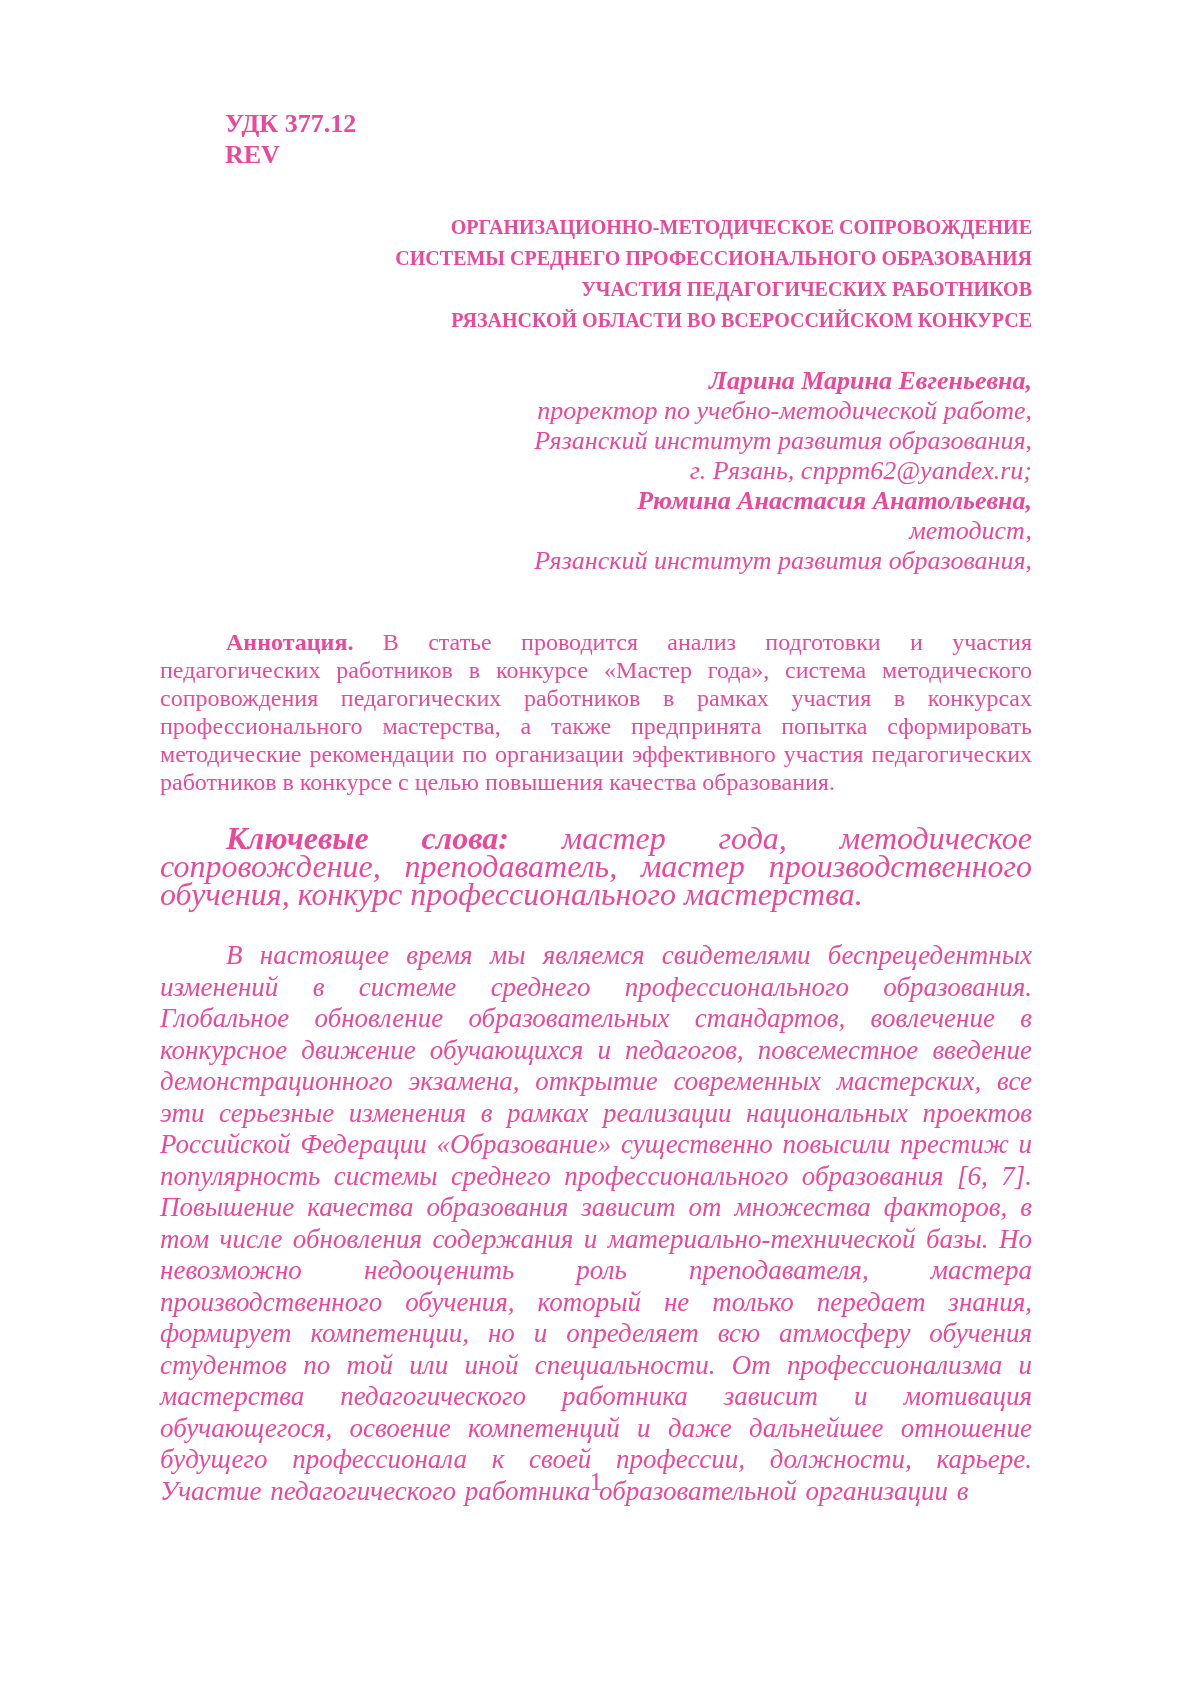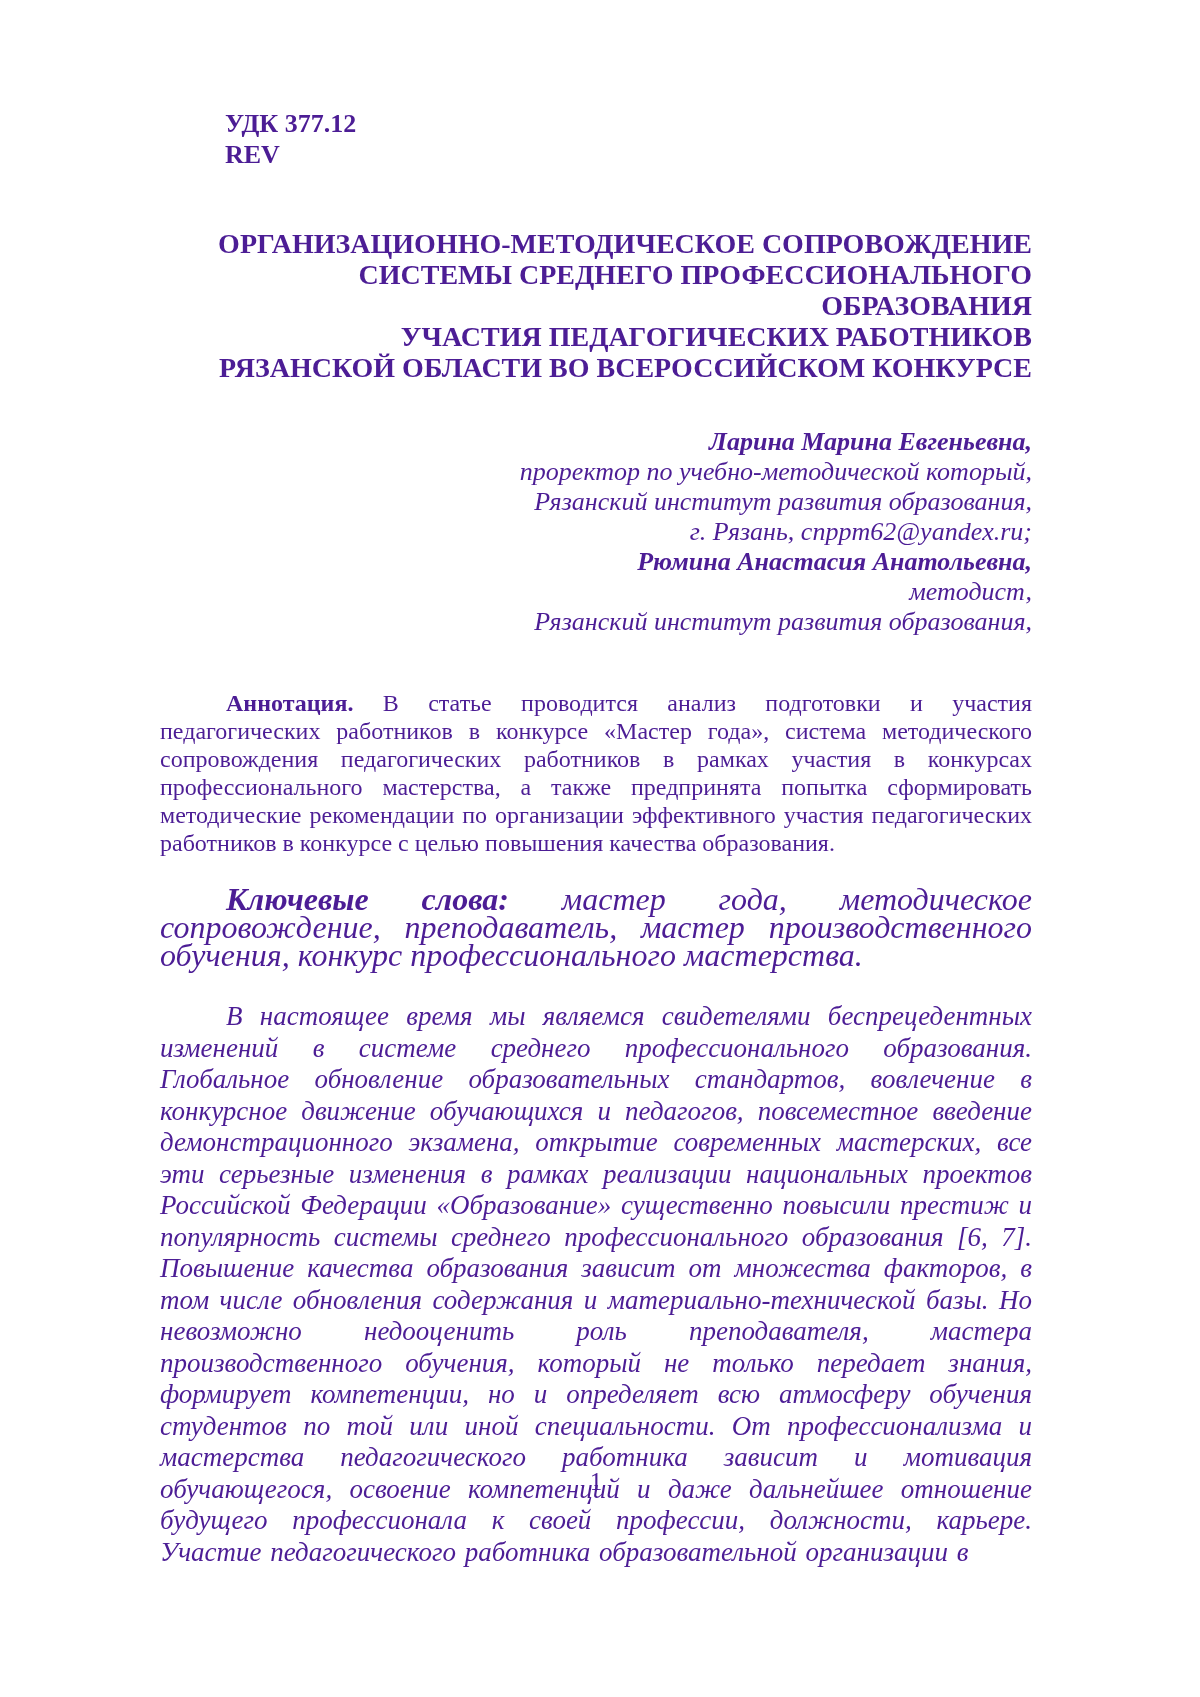--- a/index.html
+++ b/index.html
@@ -2,46 +2,46 @@
 <html><head>
 <meta charset="utf-8">
 <style>
   * { box-sizing: border-box; }
   html, body { margin: 0; padding: 0; background: #ffffff; }
   .page {
     position: relative;
     width: 1200px;
     height: 1697px;
     background: #ffffff;
-    color: #4c1d95;
+    color: #ec4899;
     font-family: "Liberation Serif", "DejaVu Serif", serif;
     overflow: hidden;
   }
   .content {
     position: absolute;
     left: 160px;
     top: 108px;
     width: 872px;
   }
   .udc-block {
     margin-left: 65px;
     font-weight: bold;
     font-size: 26px;
     line-height: 31px;
     text-align: left;
   }
   .title-block {
-    margin-top: 58px;
+    margin-top: 42px;
     text-align: right;
     font-weight: bold;
-    font-size: 28px;
+    font-size: 20px;
     line-height: 31px;
   }
   .authors-block {
-    margin-top: 44px;
+    margin-top: 30px;
     text-align: right;
     font-style: italic;
     font-size: 26px;
     line-height: 30px;
   }
   .author-name {
     font-weight: bold;
   }
   .abstract-block {
     margin-top: 52px;
@@ -91,21 +91,21 @@
 
     <div class="title-block">
       <div>ОРГАНИЗАЦИОННО-МЕТОДИЧЕСКОЕ СОПРОВОЖДЕНИЕ</div>
       <div>СИСТЕМЫ СРЕДНЕГО ПРОФЕССИОНАЛЬНОГО ОБРАЗОВАНИЯ</div>
       <div>УЧАСТИЯ ПЕДАГОГИЧЕСКИХ РАБОТНИКОВ</div>
       <div>РЯЗАНСКОЙ ОБЛАСТИ ВО ВСЕРОССИЙСКОМ КОНКУРСЕ</div>
     </div>
 
     <div class="authors-block">
       <div class="author-name">Ларина Марина Евгеньевна,</div>
-      <div>проректор по учебно-методической который,</div>
+      <div>проректор по учебно-методической работе,</div>
       <div>Рязанский институт развития образования,</div>
       <div>г. Рязань, cnppm62@yandex.ru;</div>
       <div class="author-name">Рюмина Анастасия Анатольевна,</div>
       <div>методист,</div>
       <div>Рязанский институт развития образования,</div>
     </div>
 
     <p class="abstract-block"><span class="abstract-label">Аннотация. </span><span>В статье проводится анализ подготовки и участия педагогических работников в конкурсе «Мастер года», система методического сопровождения педагогических работников в рамках участия в конкурсах профессионального мастерства, а также предпринята попытка сформировать методические рекомендации по организации эффективного участия педагогических работников в конкурсе с целью повышения качества образования.</span></p>
 
     <p class="keywords-block"><span class="keywords-label">Ключевые слова: </span><span>мастер года, методическое сопровождение, преподаватель, мастер производственного обучения, конкурс профессионального мастерства.</span></p>

